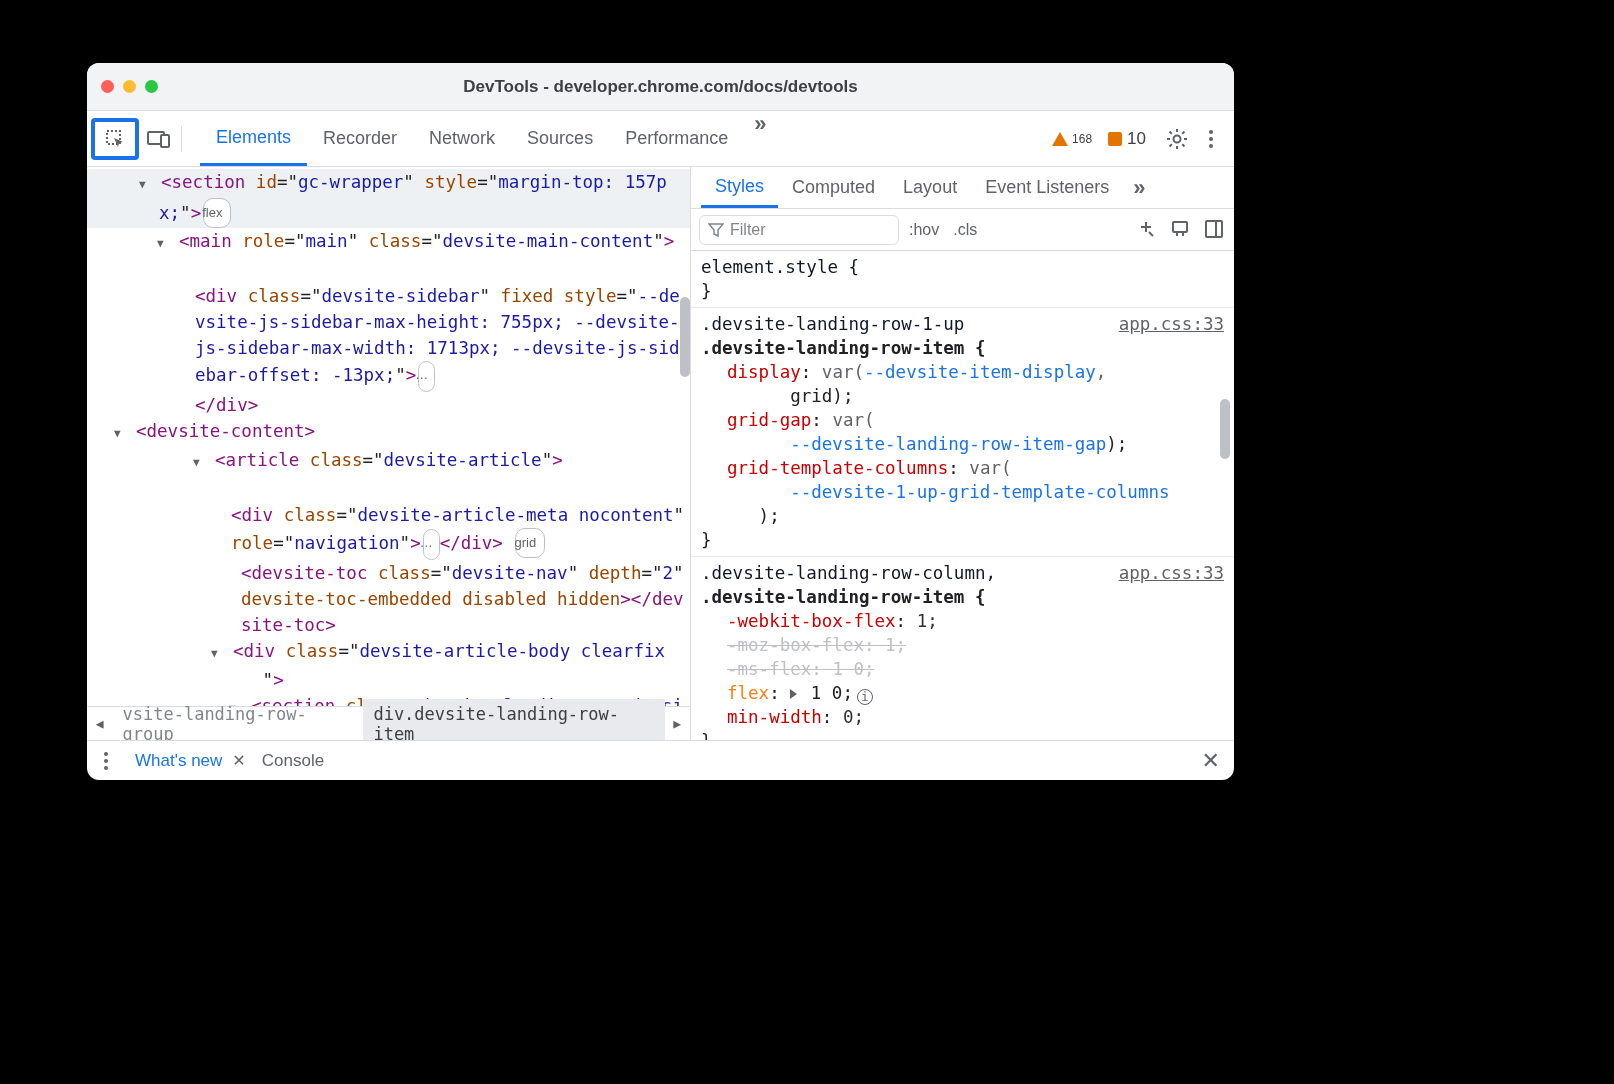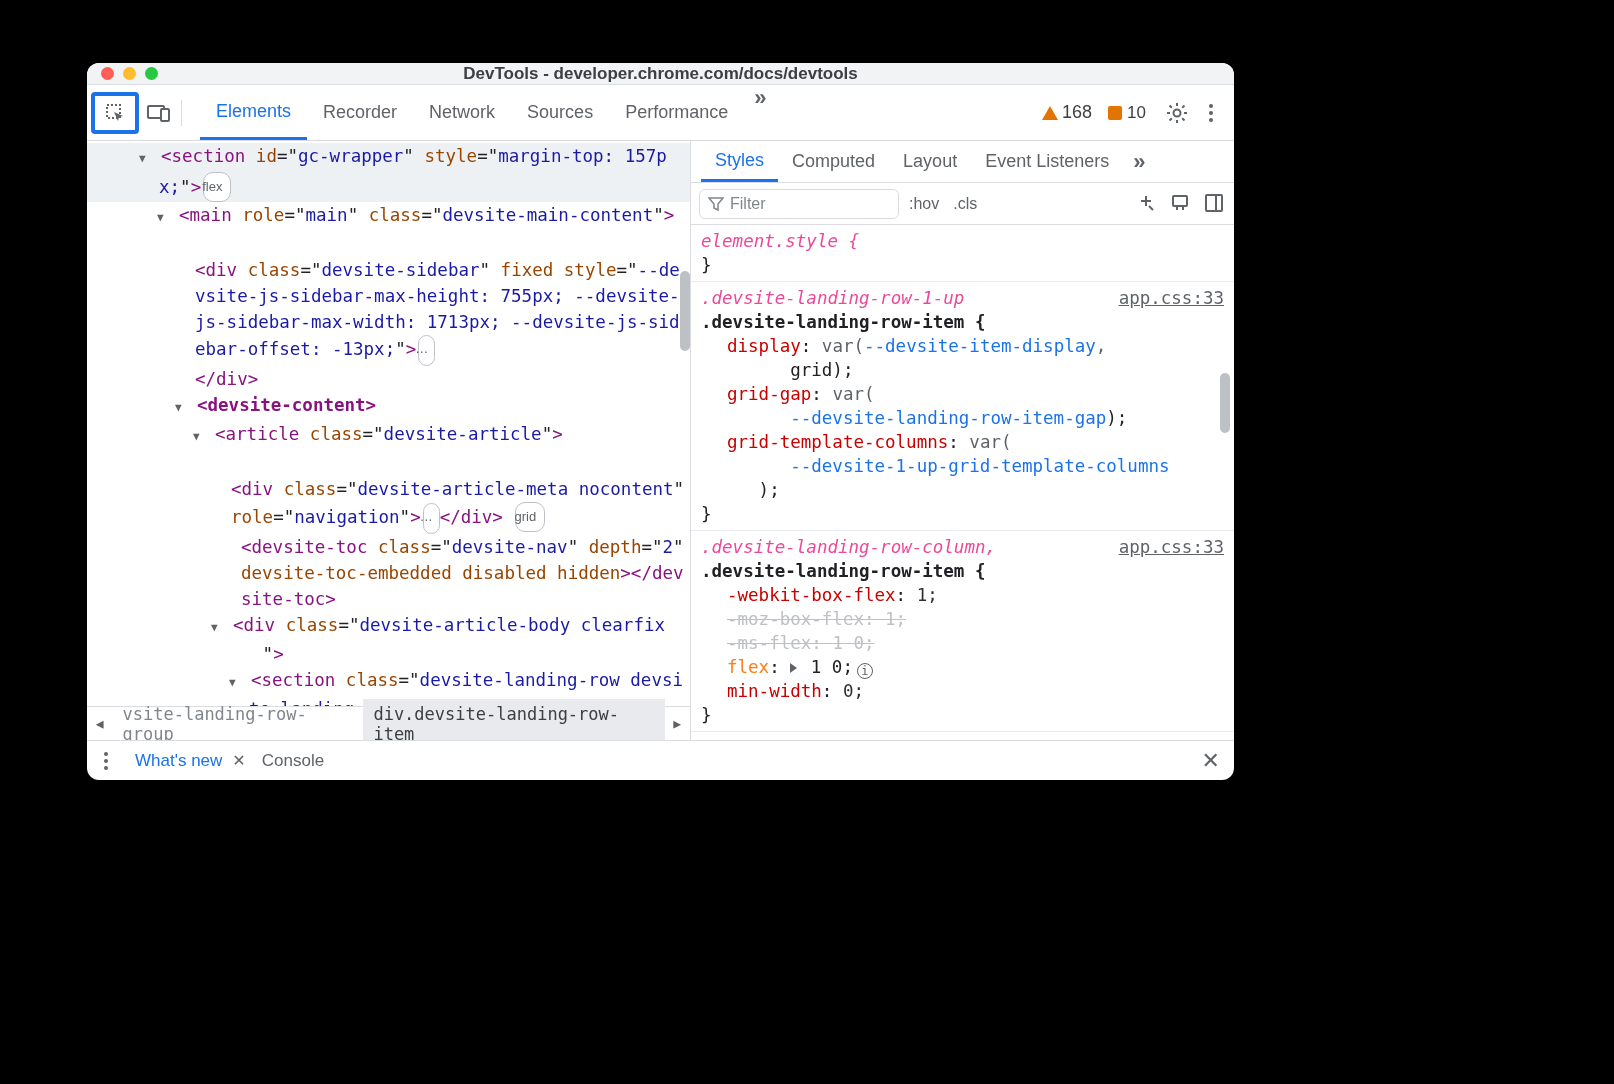--- a/index.html
+++ b/index.html
@@ -21,21 +21,21 @@
     width: 1147px;
     height: 717px;
     background: #fff;
     border-radius: 12px;
     overflow: hidden;
     display: flex;
     flex-direction: column;
     box-shadow: 0 8px 20px rgba(0,0,0,0.4);
   }
   .titlebar {
-    height: 22px;
+    height: 48px;
     background: #f1f3f4;
     display: flex;
     align-items: center;
     position: relative;
     border-bottom: 1px solid #dadce0;
   }
   .traffic { display: flex; gap: 9px; padding-left: 14px; }
   .tl { width: 13px; height: 13px; border-radius: 50%; }
   .tl.red { background: #ff5f57; }
   .tl.yellow { background: #febc2e; }
@@ -68,21 +68,21 @@
   .tabs { display: flex; align-items: stretch; margin-left: 14px; height: 100%; }
   .tab {
     padding: 0 16px;
     display: flex; align-items: center;
     color: #5f6368; font-size: 18px;
     cursor: pointer;
   }
   .tab.active { color: #1a73e8; border-bottom: 3px solid #1a73e8; font-weight: 500;}
   .more { font-size: 22px; font-weight: 700; color: #5f6368; padding: 0 10px; cursor:pointer; letter-spacing:-2px;}
   .tb-right { margin-left: auto; display: flex; align-items: center; gap: 6px; padding-right: 6px;}
-  .warn { color: #e37400; display: flex; align-items: center; gap: 3px; font-size: 18px;}
+  .warn { color: #e37400; display: flex; align-items: center; gap: 3px; font-size: 12px;}
   .info { color: #e37400; display: flex; align-items: center; gap: 3px; font-size: 17px; margin-left:8px;}
   .warn-num, .info-num { color: #3c4043; }
   .gear { width: 22px; height: 22px; margin-left: 14px; cursor:pointer;}
   .kebab { margin-left: 6px; width: 22px; display:flex; flex-direction:column; gap:3px; align-items:center; cursor:pointer;}
   .kebab span { width:4px; height:4px; background:#5f6368; border-radius:50%;}
 
   .content { flex: 1; display: flex; overflow: hidden; }
   .left {
     width: 604px;
     display: flex; flex-direction: column;
@@ -156,21 +156,21 @@
     background: #bdc1c6; border-radius: 5px;
   }
 
   .rules {
     flex: 1; overflow: hidden;
     font-family: ui-monospace, Menlo, Consolas, monospace;
     font-size: 17.5px; line-height: 24px;
     position: relative;
   }
   .rule { padding: 4px 10px; border-bottom: 1px solid #e8eaed; }
-  .selector { color: #ec4899; font-style: italic; }
+  .selector { color: #0f172a; }
   .selmatch { color: #202124; font-weight: 600; }
   .prop { color: #c80000; }
   .val { color: #303030; }
   .varname { color: #5f6368; }
   .link { float: right; color: #5f6368; text-decoration: underline; cursor:pointer;}
   .strike { text-decoration: line-through; color: #80868b; }
   .rule .ind { display:block; padding-left: 26px; text-indent: -0px;}
   .tri { display:inline-block; width:0; height:0; border-left:7px solid #5f6368; border-top:5px solid transparent; border-bottom:5px solid transparent; vertical-align:0px; margin-right:3px;}
   .infoicon { display:inline-block; width:16px; height:16px; border:1.5px solid #5f6368; border-radius:50%; text-align:center; font-size:12px; line-height:15px; color:#5f6368; margin-left:4px; vertical-align:-2px;}
 
@@ -260,21 +260,21 @@
         </div>
     </div>
   </div>
 
   <div class="content">
     <div class="left">
       <div class="dom">
         <div class="row hl" style="padding-left:72px;"><span class="arrow down"></span><span class="tagc">&lt;section</span> <span class="attrn">id</span>="<span class="attrv">gc-wrapper</span>" <span class="attrn">style</span>="<span class="attrv">margin-top: 157px;</span>"<span class="tagc">&gt;</span><span class="badge-flex">flex</span></div>
         <div class="row" style="padding-left:90px;"><span class="arrow down"></span><span class="tagc">&lt;main</span> <span class="attrn">role</span>="<span class="attrv">main</span>" <span class="attrn">class</span>="<span class="attrv">devsite-main-content</span>"<span class="tagc">&gt;</span></div>
         <div class="row" style="padding-left:108px;"><span class="arrow right"></span><span class="tagc">&lt;div</span> <span class="attrn">class</span>="<span class="attrv">devsite-sidebar</span>" <span class="attrn">fixed</span> <span class="attrn">style</span>="<span class="attrv">--devsite-js-sidebar-max-height: 755px; --devsite-js-sidebar-max-width: 1713px; --devsite-js-sidebar-offset: -13px;</span>"<span class="tagc">&gt;</span><span class="badge-dots">…</span><br><span class="tagc" style="margin-left:0px;">&lt;/div&gt;</span></div>
-        <div class="row" style="padding-left:108px;font-weight:bold;"><span class="arrow down"></span><span class="tagc">&lt;devsite-content&gt;</span></div>
+        <div class="row" style="padding-left:47px;"><span class="arrow down"></span><span class="tagc">&lt;devsite-content&gt;</span></div>
         <div class="row" style="padding-left:126px;"><span class="arrow down"></span><span class="tagc">&lt;article</span> <span class="attrn">class</span>="<span class="attrv">devsite-article</span>"<span class="tagc">&gt;</span></div>
         <div class="row" style="padding-left:144px;"><span class="arrow right"></span><span class="tagc">&lt;div</span> <span class="attrn">class</span>="<span class="attrv">devsite-article-meta nocontent</span>" <span class="attrn">role</span>="<span class="attrv">navigation</span>"<span class="tagc">&gt;</span><span class="badge-dots">…</span><span class="tagc">&lt;/div&gt;</span> <span class="badge-grid">grid</span></div>
         <div class="row" style="padding-left:154px;text-indent:0"><span class="tagc">&lt;devsite-toc</span> <span class="attrn">class</span>="<span class="attrv">devsite-nav</span>" <span class="attrn">depth</span>="<span class="attrv">2</span>" <span class="attrn">devsite-toc-embedded</span> <span class="attrn">disabled</span> <span class="attrn">hidden</span><span class="tagc">&gt;&lt;/devsite-toc&gt;</span></div>
         <div class="row" style="padding-left:144px;"><span class="arrow down"></span><span class="tagc">&lt;div</span> <span class="attrn">class</span>="<span class="attrv">devsite-article-body clearfix<br>&nbsp;&nbsp;&nbsp;</span>"<span class="tagc">&gt;</span></div>
         <div class="row" style="padding-left:162px;"><span class="arrow down"></span><span class="tagc">&lt;section</span> <span class="attrn">class</span>="<span class="attrv">devsite-landing-row devsite-landing-row-1-up devsite-lan</span></div>
       </div>
       <div class="dom-scrollbar"></div>
       <div class="crumbs">
         <div class="cicon">◀</div>
         <div class="crumb">vsite-landing-row-group</div>

